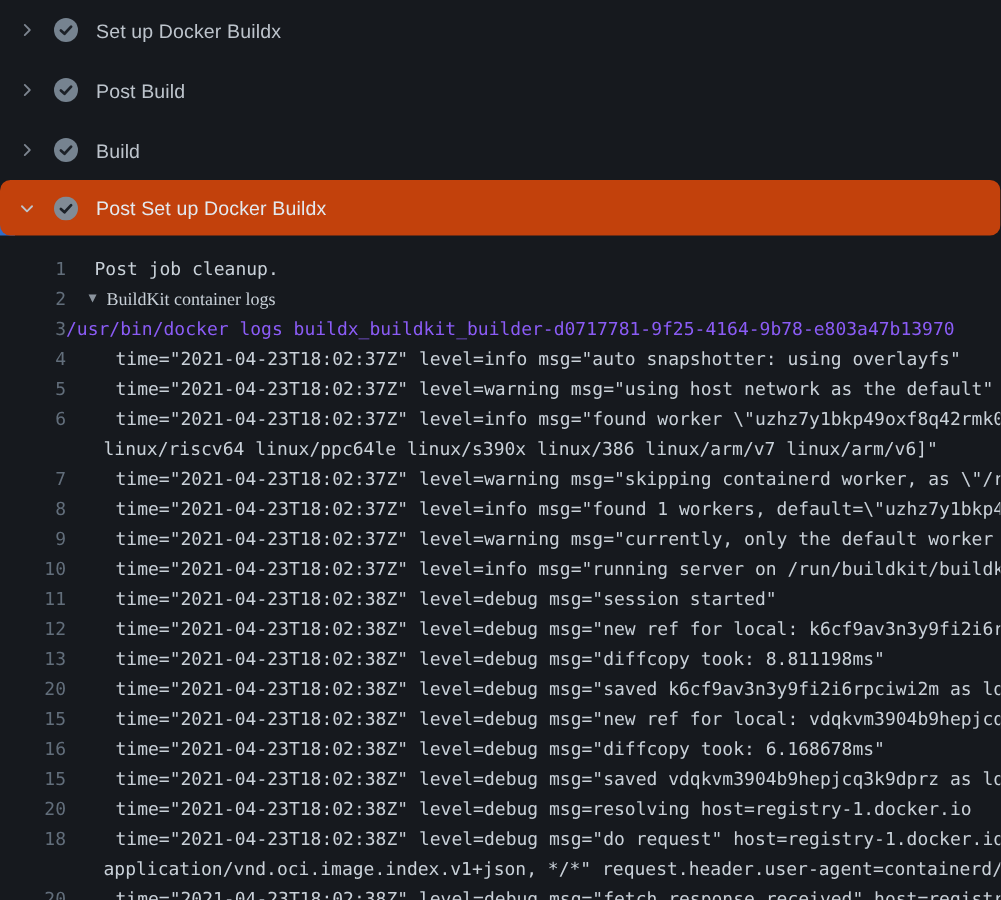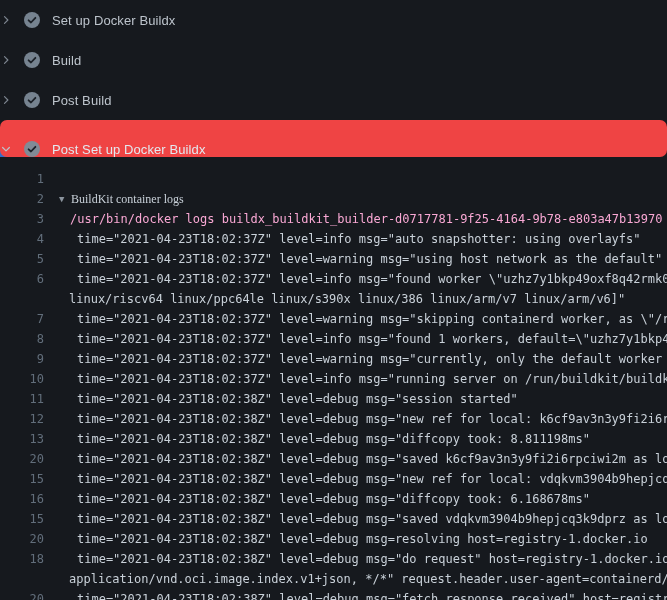--- a/index.html
+++ b/index.html
@@ -6,30 +6,30 @@
   body {
     width: 667px; height: 600px; overflow: hidden;
     background: #16191e;
     font-family: "Liberation Sans", sans-serif;
   }
   #app { position: relative; width: 667px; height: 600px; overflow: hidden; }
 
   
   .step-row {
     height: 40px; display: flex; align-items: center;
-    box-sizing: border-box; cursor: pointer;
+    padding-left: 12px; box-sizing: border-box; cursor: pointer;
   }
   .step-row .chev { width: 12px; height: 16px; flex: none; display: flex; align-items: center; }
   .step-row .check { width: 16px; height: 16px; flex: none; margin-left: 12px; }
   .step-row .lbl {
     margin-left: 12px; font-size: 13px; color: #bdc4cc; letter-spacing: .1px;
   }
   .step-row.expanded {
-    height: 37px; background: #ef4444; border-radius: 7px;
-    position: relative; z-index: 2; align-items: flex-end;
+    height: 37px; background: #c2410c; border-radius: 7px;
+    position: relative; z-index: 2;
   }
   .step-row.expanded .lbl { color: #e3e9ef; }
 
   
   .focus-accent {
     position: absolute; left: 0; top: 144px; width: 10px; height: 13px;
     background: #316dca; z-index: 1;
   }
 
   
@@ -42,21 +42,21 @@
   .ln {
     width: 44px; flex: none; text-align: right; color: #626e7b; cursor: pointer;
   }
   .lt { color: #c9d1d9; flex: none; }
   .k-top  .lt { margin-left: 19px; }
   .k-group .caret {
     margin-left: 15px; color: #8b949e; font-size: 9px; width: 12px;
     display: inline-block; cursor: pointer; line-height: 20px;
   }
   .k-group .lt { margin-left: 0; font-family: Liberation Serif, serif; }
-  .k-cmd  .lt { margin-left: 26px; color: #f9a8d4; }
+  .k-cmd  .lt { color: #8b5cf6; }
   .k-log  .lt { margin-left: 33px; }
   .k-wrap .lt { margin-left: 25px; }
 
   svg { display: block; }
 </style>
 </head>
 <body>
 
 <div id="app">
 
@@ -80,59 +80,59 @@
       <svg width="12" height="12" viewBox="0 0 16 16">
           <path d="M6 3.5 L10.5 8 L6 12.5" fill="none" stroke="#7d8590" stroke-width="1.6" stroke-linecap="round" stroke-linejoin="round"></path>
         </svg>
     </span>
     <span class="check">
       <svg width="16" height="16" viewBox="0 0 16 16">
           <circle cx="8" cy="8" r="8" fill="#768390"></circle>
           <path d="M4.6 8.3 L7 10.5 L11.4 5.8" fill="none" stroke="#1c2128" stroke-width="1.8" stroke-linecap="round" stroke-linejoin="round"></path>
         </svg>
     </span>
+    <span class="lbl">Post Build</span>
+  </div>
+
+  <div class="step-row">
+    <span class="chev">
+      <svg width="12" height="12" viewBox="0 0 16 16">
+          <path d="M6 3.5 L10.5 8 L6 12.5" fill="none" stroke="#7d8590" stroke-width="1.6" stroke-linecap="round" stroke-linejoin="round"></path>
+        </svg>
+    </span>
+    <span class="check">
+      <svg width="16" height="16" viewBox="0 0 16 16">
+          <circle cx="8" cy="8" r="8" fill="#768390"></circle>
+          <path d="M4.6 8.3 L7 10.5 L11.4 5.8" fill="none" stroke="#1c2128" stroke-width="1.8" stroke-linecap="round" stroke-linejoin="round"></path>
+        </svg>
+    </span>
     <span class="lbl">Build</span>
   </div>
 
-  <div class="step-row">
-    <span class="chev">
-      <svg width="12" height="12" viewBox="0 0 16 16">
-          <path d="M6 3.5 L10.5 8 L6 12.5" fill="none" stroke="#7d8590" stroke-width="1.6" stroke-linecap="round" stroke-linejoin="round"></path>
-        </svg>
-    </span>
-    <span class="check">
-      <svg width="16" height="16" viewBox="0 0 16 16">
-          <circle cx="8" cy="8" r="8" fill="#768390"></circle>
-          <path d="M4.6 8.3 L7 10.5 L11.4 5.8" fill="none" stroke="#1c2128" stroke-width="1.8" stroke-linecap="round" stroke-linejoin="round"></path>
-        </svg>
-    </span>
-    <span class="lbl">Post Build</span>
-  </div>
-
   <div class="focus-accent"></div>
 
   <div class="step-row expanded">
     <span class="chev">
       <svg width="12" height="12" viewBox="0 0 16 16">
           <path d="M3.5 6 L8 10.5 L12.5 6" fill="none" stroke="#bdc4cc" stroke-width="1.6" stroke-linecap="round" stroke-linejoin="round"></path>
         </svg>
     </span>
     <span class="check">
       <svg width="16" height="16" viewBox="0 0 16 16">
           <circle cx="8" cy="8" r="8" fill="#818b96"></circle>
           <path d="M4.6 8.3 L7 10.5 L11.4 5.8" fill="none" stroke="#1c2128" stroke-width="1.8" stroke-linecap="round" stroke-linejoin="round"></path>
         </svg>
     </span>
     <span class="lbl">Post Set up Docker Buildx</span>
   </div>
 
   <div class="log-area">
 
     <div class="log-row k-top">
-      <span class="ln">1</span>
+      <span class="ln">1</span><span class="lt">Post job cleanup.</span>
     </div>
 
     <div class="log-row k-group">
       <span class="ln">2</span><span class="caret">▼</span><span class="lt">BuildKit container logs</span>
     </div>
 
     <div class="log-row k-cmd">
       <span class="ln">3</span><span class="lt">/usr/bin/docker logs buildx_buildkit_builder-d0717781-9f25-4164-9b78-e803a47b13970</span>
     </div>
 

